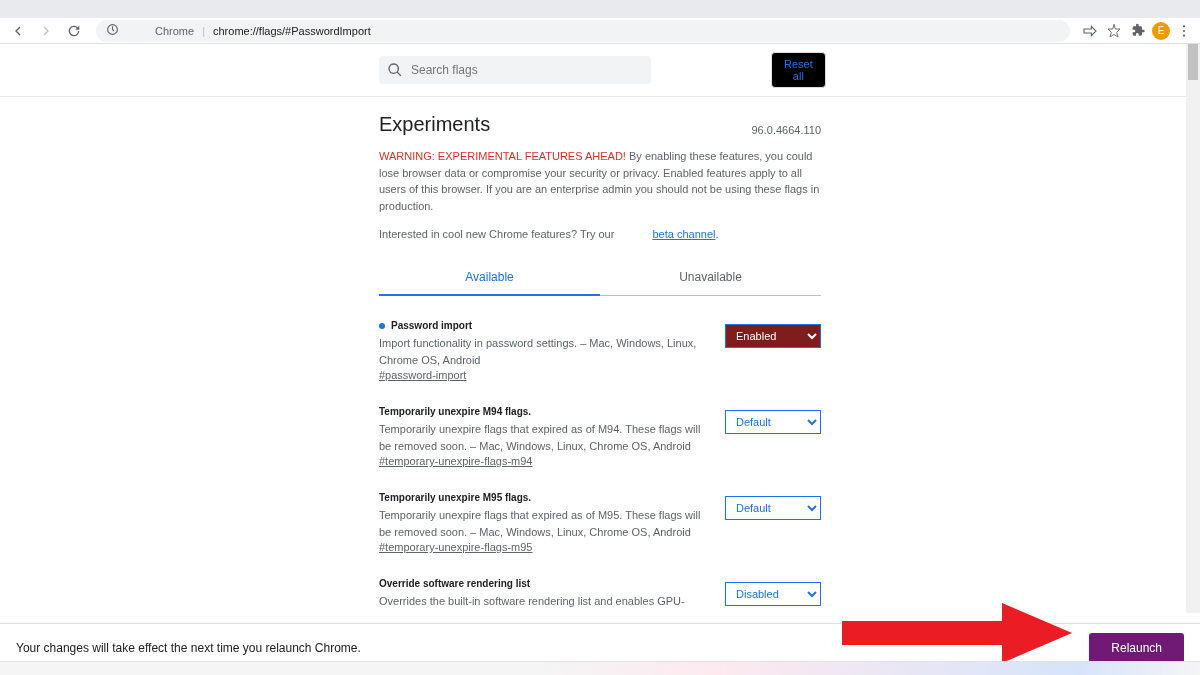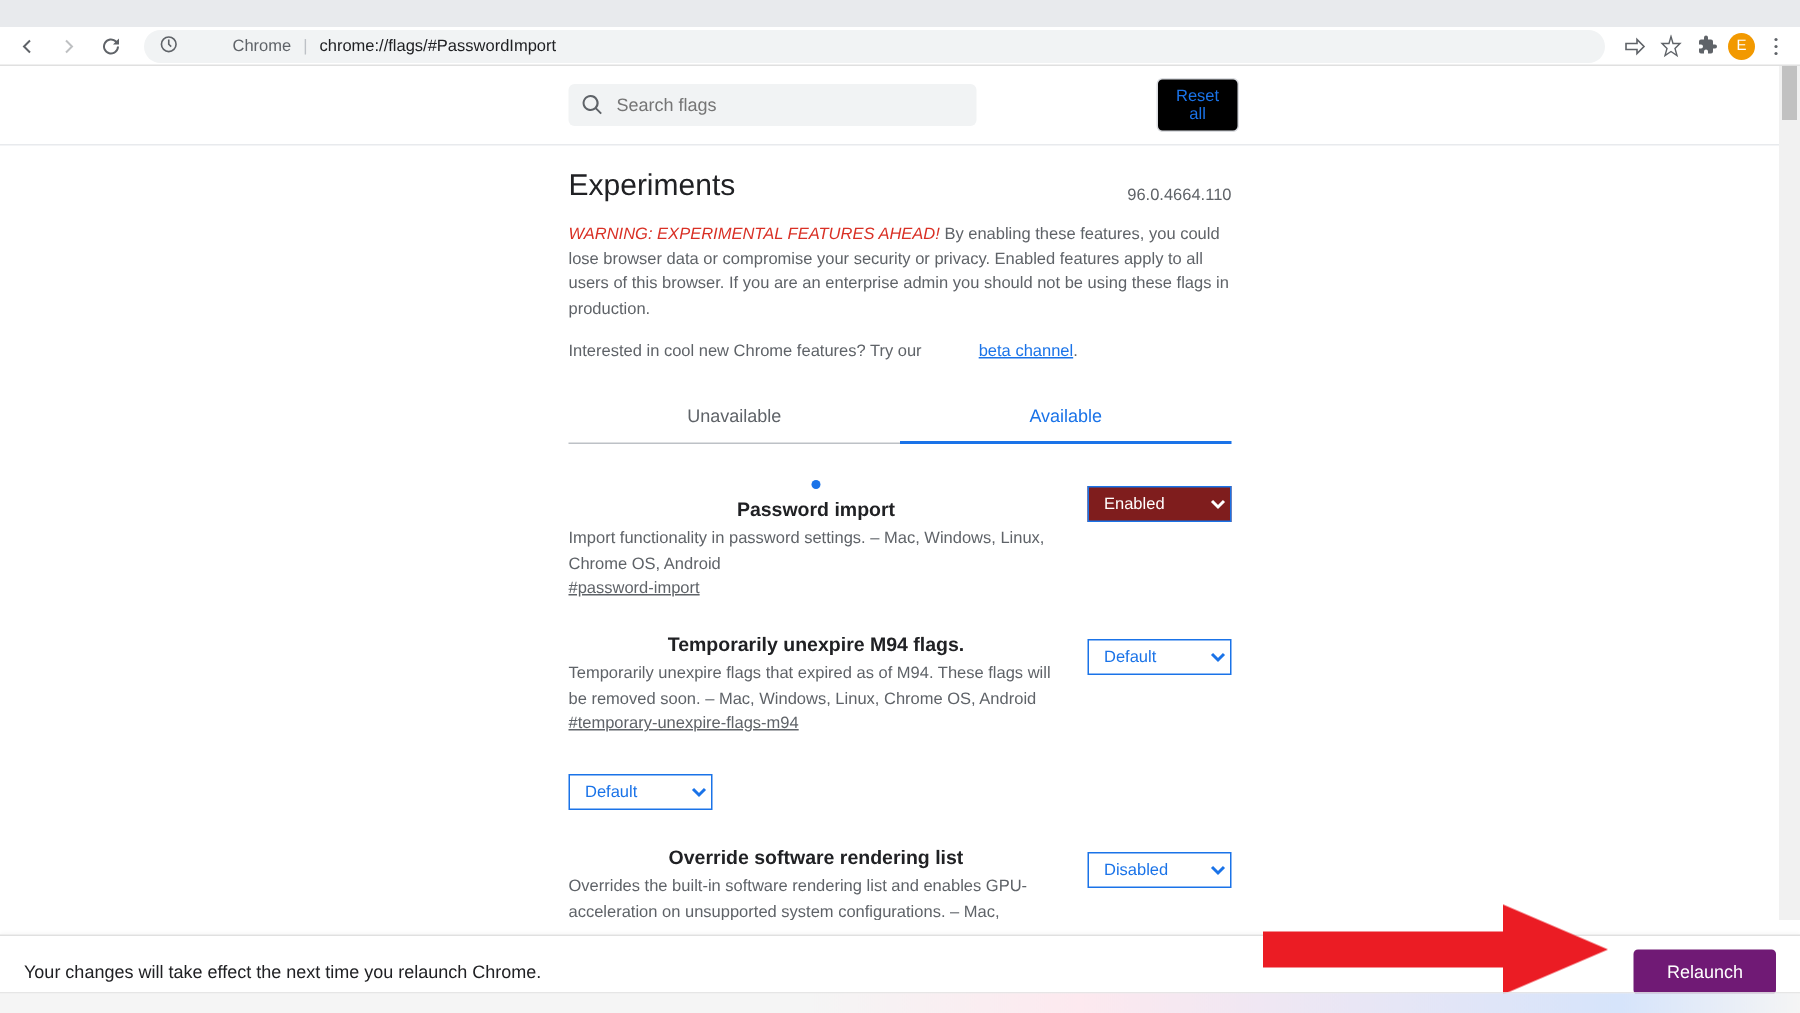--- a/index.html
+++ b/index.html
@@ -22,32 +22,32 @@
   .topbar-inner { display: flex; align-items: center; gap: 120px; }
   .search { position: relative; flex: 1; }
   .search input { width: 272px; height: 28px; background: #f1f3f4; border: none; border-radius: 4px; padding: 0 10px 0 32px; font-size: 12px; color: #5f6368; outline: none; }
   .search svg { position: absolute; left: 8px; top: 6px; width: 16px; height: 16px; fill: #5f6368; }
   .reset { border: 1px solid #dadce0; background: #000000; color: #1a73e8; font-size: 11px; padding: 5px 12px; border-radius: 4px; cursor: pointer; }
 
   .heading-row { display: flex; justify-content: space-between; align-items: flex-end; margin-top: 16px; }
   .heading-row h1 { font-size: 20px; font-weight: 400; }
   .version { font-size: 11px; color: #5f6368; }
   .warning { font-size: 11px; color: #5f6368; margin-top: 12px; line-height: 1.5; }
-  .warning .red { color: #d93025; font-style: italic; }
+  .warning .red { color: #d93025; }
   .beta-line { font-size: 11px; color: #5f6368; margin-top: 14px; }
   .beta-line a { color: #1a73e8; text-decoration: underline; margin-left: 35px; }
 
   .tabs { display: flex; margin-top: 20px; }
   .tab { flex: 1; text-align: center; padding: 10px 0; font-size: 12px; color: #5f6368; border-bottom: 1px solid #bdc1c6; cursor: pointer; }
   .tab.active { color: #1a73e8; border-bottom: 2px solid #1a73e8; }
 
   .flags { margin-top: 24px; }
   .flag { display: flex; gap: 16px; margin-bottom: 24px; }
   .flag .info { flex: 1; }
-  .flag h3 { font-size: 13px; font-weight: 600; margin-bottom: 4px; display: flex; align-items: center; gap: 6px; flex-direction: column; }
+  .flag h3 { font-size: 10px; font-weight: 600; margin-bottom: 4px; display: flex; align-items: center; gap: 6px; }
   .flag h3 .dot { width: 6px; height: 6px; border-radius: 50%; background: #1a73e8; display: inline-block; }
   .flag p { font-size: 11px; color: #5f6368; line-height: 1.5; }
   .flag .hash { font-size: 11px; color: #5f6368; text-decoration: underline; cursor: pointer; }
   .flag .control { width: 96px; padding-top: 4px; }
   .flag select { width: 96px; height: 24px; border: 1px solid #1a73e8; color: #1a73e8; background: #fff; font-size: 11px; padding: 0 6px; }
   .flag select.enabled-blue { background: #7f1d1d; color: #fff; }
 
   .relaunch-bar { position: absolute; bottom: 4px; left: 0; right: 0; height: 48px; background: #fff; border-top: 1px solid #e0e0e0; display: flex; align-items: center; justify-content: space-between; padding: 0 16px; box-shadow: 0 -1px 3px rgba(0,0,0,0.04); }
   .relaunch-bar .msg { font-size: 12px; color: #202124; }
   .relaunch-btn { background: #701a75; color: #fff; border: none; padding: 8px 22px; font-size: 12px; border-radius: 3px; cursor: pointer; }
@@ -135,39 +135,42 @@
       <span class="version">96.0.4664.110</span>
     </div>
     <p class="warning">
       <span class="red">WARNING: EXPERIMENTAL FEATURES AHEAD!</span><span> By enabling these features, you could lose browser data or compromise your security or privacy. Enabled features apply to all users of this browser. If you are an enterprise admin you should not be using these flags in production.</span>
     </p>
     <p class="beta-line">
       <span>Interested in cool new Chrome features? Try our </span><a href="#">beta channel</a>.
     </p>
 
     <div class="tabs">
+      <div class="tab active">Available</div>
       <div class="tab">Unavailable</div>
-      <div class="tab active">Available</div>
     </div>
 
     <div class="flags" id="flags-container">
         <div class="flag">
           <div class="info"><h3>
               <span class="dot"></span>
               <span>Password import</span>
             </h3><p>Import functionality in password settings. – Mac, Windows, Linux, Chrome OS, Android</p><span class="hash">#password-import</span></div>
           <div class="control"><select class="enabled-blue"><option>Enabled</option></select></div>
         </div>
         <div class="flag">
           <div class="info"><h3>
               <span>Temporarily unexpire M94 flags.</span>
             </h3><p>Temporarily unexpire flags that expired as of M94. These flags will be removed soon. – Mac, Windows, Linux, Chrome OS, Android</p><span class="hash">#temporary-unexpire-flags-m94</span></div>
           <div class="control"><select><option>Default</option></select></div>
         </div>
         <div class="flag">
+          <div class="info"><h3>
+              <span>Temporarily unexpire M95 flags.</span>
+            </h3><p>Temporarily unexpire flags that expired as of M95. These flags will be removed soon. – Mac, Windows, Linux, Chrome OS, Android</p><span class="hash">#temporary-unexpire-flags-m95</span></div>
           <div class="control"><select><option>Default</option></select></div>
         </div>
         <div class="flag">
           <div class="info">
             <h3>
               <span>Override software rendering list</span>
             </h3>
             <p>Overrides the built-in software rendering list and enables GPU-acceleration on unsupported system configurations. – Mac, Windows, Linux, Chrome OS, Android</p>
           </div>
           <div class="control"><select><option>Disabled</option></select></div>

